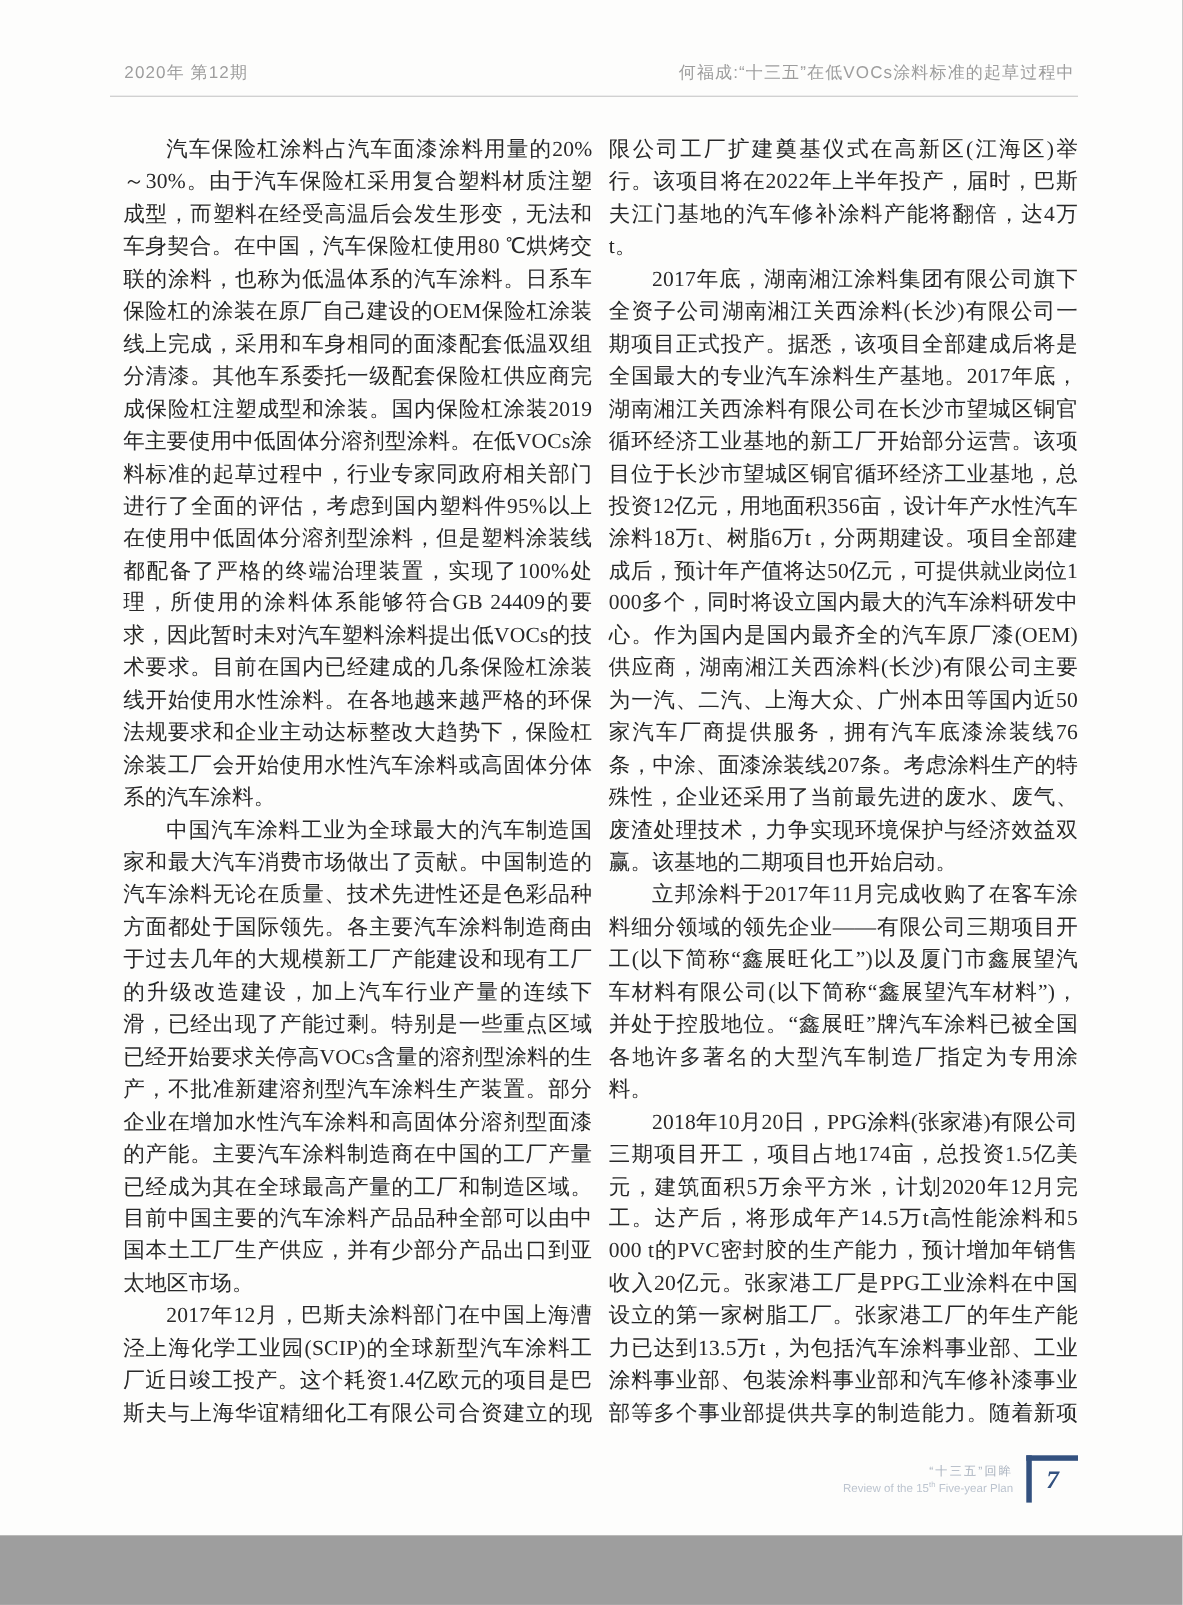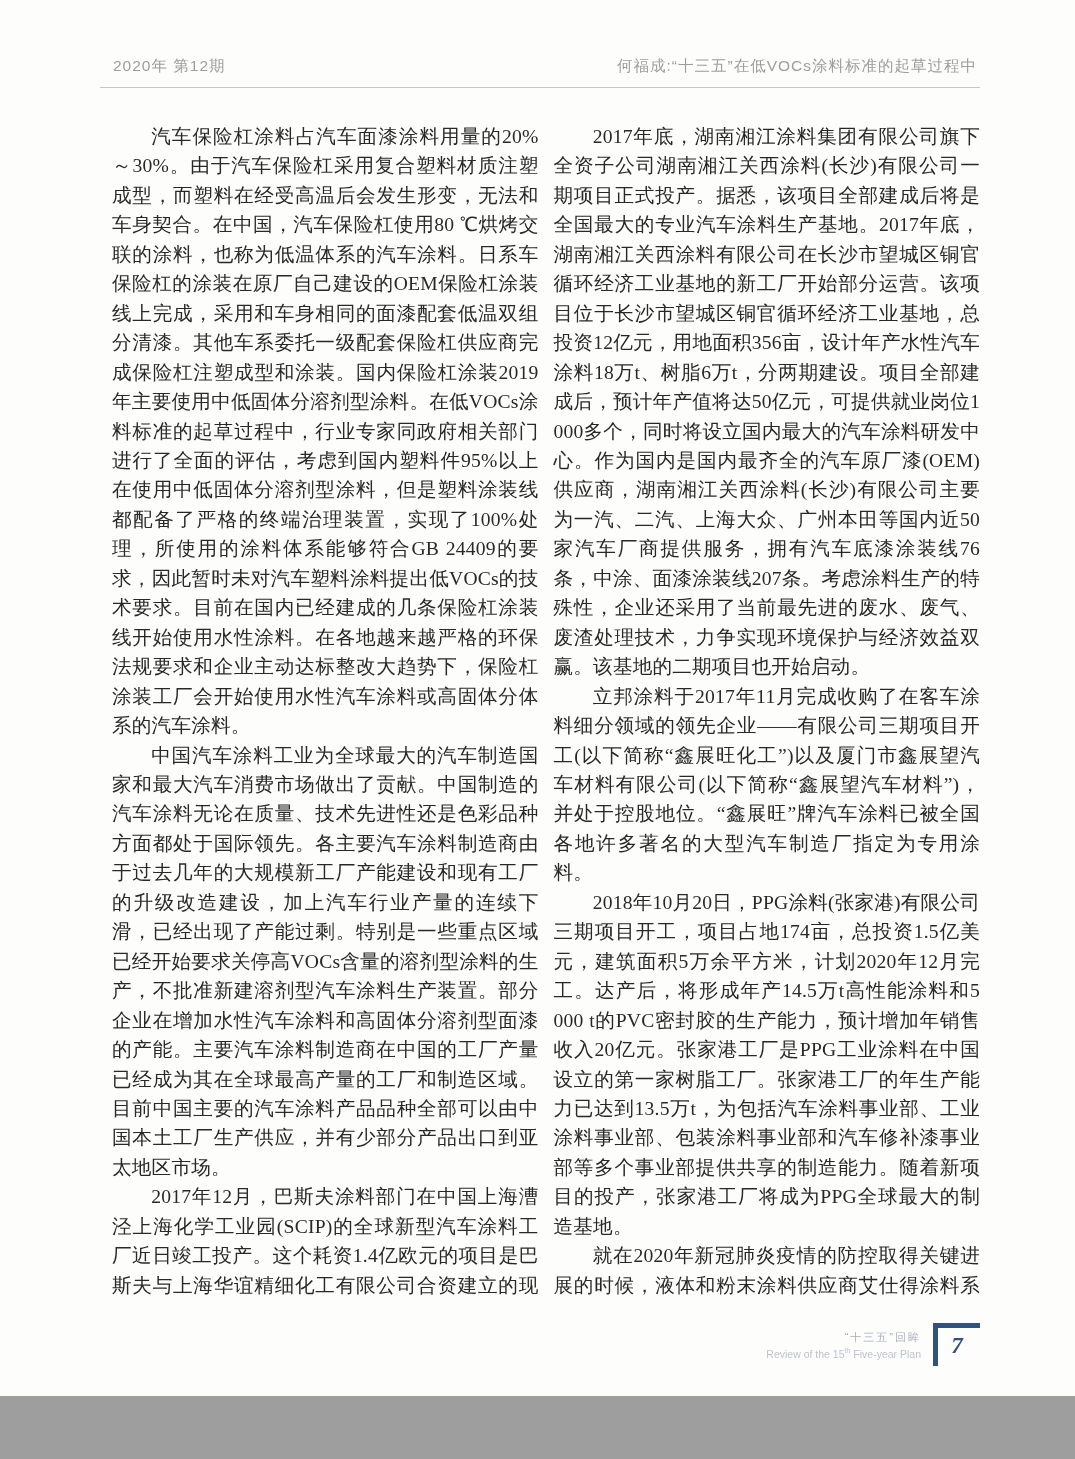--- a/index.html
+++ b/index.html
@@ -89,20 +89,21 @@
 
   <div class="content">
 
     <div class="col">
       <p class="para indent">汽车保险杠涂料占汽车面漆涂料用量的20%～30%。由于汽车保险杠采用复合塑料材质注塑成型，而塑料在经受高温后会发生形变，无法和车身契合。在中国，汽车保险杠使用80 ℃烘烤交联的涂料，也称为低温体系的汽车涂料。日系车保险杠的涂装在原厂自己建设的OEM保险杠涂装线上完成，采用和车身相同的面漆配套低温双组分清漆。其他车系委托一级配套保险杠供应商完成保险杠注塑成型和涂装。国内保险杠涂装2019年主要使用中低固体分溶剂型涂料。在低VOCs涂料标准的起草过程中，行业专家同政府相关部门进行了全面的评估，考虑到国内塑料件95%以上在使用中低固体分溶剂型涂料，但是塑料涂装线都配备了严格的终端治理装置，实现了100%处理，所使用的涂料体系能够符合GB 24409的要求，因此暂时未对汽车塑料涂料提出低VOCs的技术要求。目前在国内已经建成的几条保险杠涂装线开始使用水性涂料。在各地越来越严格的环保法规要求和企业主动达标整改大趋势下，保险杠涂装工厂会开始使用水性汽车涂料或高固体分体系的汽车涂料。</p>
       <p class="para indent">中国汽车涂料工业为全球最大的汽车制造国家和最大汽车消费市场做出了贡献。中国制造的汽车涂料无论在质量、技术先进性还是色彩品种方面都处于国际领先。各主要汽车涂料制造商由于过去几年的大规模新工厂产能建设和现有工厂的升级改造建设，加上汽车行业产量的连续下滑，已经出现了产能过剩。特别是一些重点区域已经开始要求关停高VOCs含量的溶剂型涂料的生产，不批准新建溶剂型汽车涂料生产装置。部分企业在增加水性汽车涂料和高固体分溶剂型面漆的产能。主要汽车涂料制造商在中国的工厂产量已经成为其在全球最高产量的工厂和制造区域。目前中国主要的汽车涂料产品品种全部可以由中国本土工厂生产供应，并有少部分产品出口到亚太地区市场。</p>
       <p class="para indent">2017年12月，巴斯夫涂料部门在中国上海漕泾上海化学工业园(SCIP)的全球新型汽车涂料工厂近日竣工投产。这个耗资1.4亿欧元的项目是巴斯夫与上海华谊精细化工有限公司合资建立的现有汽车涂料厂的扩建。此次扩建进一步提升在中国的生产能力。该设施成为溶剂型和水性涂料的生产中心，并与公司现有的汽车涂料、树脂和电泳涂料生产基地以及研发实验室紧密合作。其中包括从溶剂型到水性涂料，从标准底漆工艺到综合工艺的过渡。新工厂将生产稀释剂、底漆、清漆和水性底漆。2019年7月23日，巴斯夫上海涂料有限公司3 500 t/a色浆生产技改项目通过安全设施设计审查。2019年12月5日，巴斯夫涂料(广东)有</p>
     </div>
 
     <div class="col">
+      <p class="para">限公司工厂扩建奠基仪式在高新区(江海区)举行。该项目将在2022年上半年投产，届时，巴斯夫江门基地的汽车修补涂料产能将翻倍，达4万t。</p>
       <p class="para indent">2017年底，湖南湘江涂料集团有限公司旗下全资子公司湖南湘江关西涂料(长沙)有限公司一期项目正式投产。据悉，该项目全部建成后将是全国最大的专业汽车涂料生产基地。2017年底，湖南湘江关西涂料有限公司在长沙市望城区铜官循环经济工业基地的新工厂开始部分运营。该项目位于长沙市望城区铜官循环经济工业基地，总投资12亿元，用地面积356亩，设计年产水性汽车涂料18万t、树脂6万t，分两期建设。项目全部建成后，预计年产值将达50亿元，可提供就业岗位1 000多个，同时将设立国内最大的汽车涂料研发中心。作为国内是国内最齐全的汽车原厂漆(OEM)供应商，湖南湘江关西涂料(长沙)有限公司主要为一汽、二汽、上海大众、广州本田等国内近50家汽车厂商提供服务，拥有汽车底漆涂装线76条，中涂、面漆涂装线207条。考虑涂料生产的特殊性，企业还采用了当前最先进的废水、废气、废渣处理技术，力争实现环境保护与经济效益双赢。该基地的二期项目也开始启动。</p>
       <p class="para indent">立邦涂料于2017年11月完成收购了在客车涂料细分领域的领先企业——有限公司三期项目开工(以下简称“鑫展旺化工”)以及厦门市鑫展望汽车材料有限公司(以下简称“鑫展望汽车材料”)，并处于控股地位。“鑫展旺”牌汽车涂料已被全国各地许多著名的大型汽车制造厂指定为专用涂料。</p>
       <p class="para indent">2018年10月20日，PPG涂料(张家港)有限公司三期项目开工，项目占地174亩，总投资1.5亿美元，建筑面积5万余平方米，计划2020年12月完工。达产后，将形成年产14.5万t高性能涂料和5 000 t的PVC密封胶的生产能力，预计增加年销售收入20亿元。张家港工厂是PPG工业涂料在中国设立的第一家树脂工厂。张家港工厂的年生产能力已达到13.5万t，为包括汽车涂料事业部、工业涂料事业部、包装涂料事业部和汽车修补漆事业部等多个事业部提供共享的制造能力。随着新项目的投产，张家港工厂将成为PPG全球最大的制造基地。</p>
       <p class="para indent">就在2020年新冠肺炎疫情的防控取得关键进展的时候，液体和粉末涂料供应商艾仕得涂料系统为其上海嘉定水性涂料工厂扩建工程奠基。这是艾仕得中国针对环境友好型水性涂料所做的又一重要投资。扩建后的水性涂料工厂将使艾仕得能够更好地满足华东和华南地区汽车和工业涂料客户对可持续水性涂料不断增长的需求。扩建工程预计于2021年初完工启用。</p>
 
     </div>
 
   </div>
 
   <div class="page-footer">

